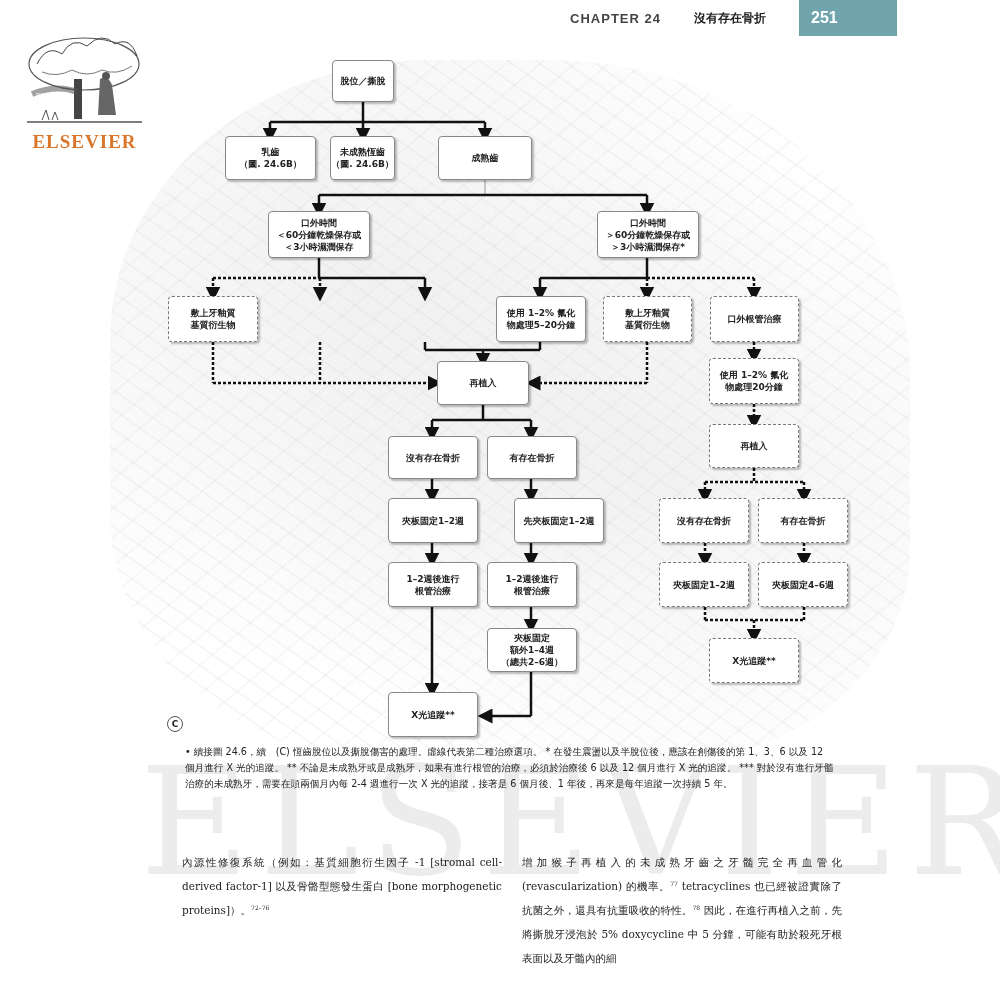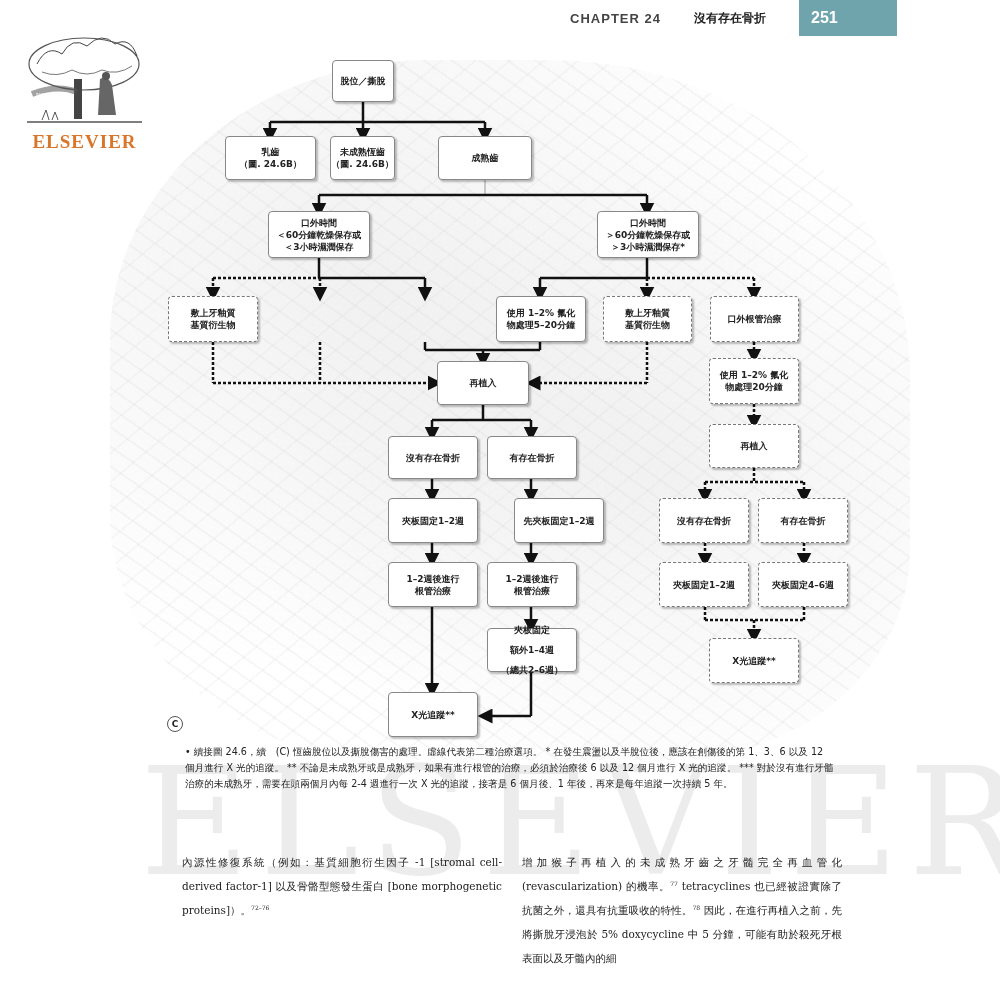--- a/index.html
+++ b/index.html
@@ -227,21 +227,21 @@
     <span>先夾板固定1–2週</span>
   </div>
   <div class="box" style="left:388px;top:562px;width:90px;height:45px;">
     <span>1–2週後進行</span>
       <span>根管治療</span>
   </div>
   <div class="box" style="left:487px;top:562px;width:90px;height:45px;">
     <span>1–2週後進行</span>
       <span>根管治療</span>
   </div>
-  <div class="box" style="left:487px;top:628px;width:90px;height:44px;gap:8px;">
+  <div class="box" style="left:487px;top:628px;width:90px;height:44px;">
     <span>夾板固定</span>
       <span>額外1–4週</span>
       <span>（總共2–6週）</span>
   </div>
   <div class="box" style="left:388px;top:692px;width:90px;height:45px;">
     <span>X光追蹤**</span>
   </div>
 
   <div class="box dashed" style="left:659px;top:498px;width:90px;height:45px;">
     <span>沒有存在骨折</span>

